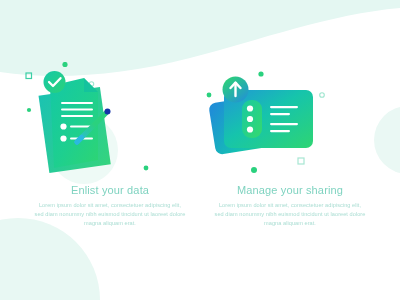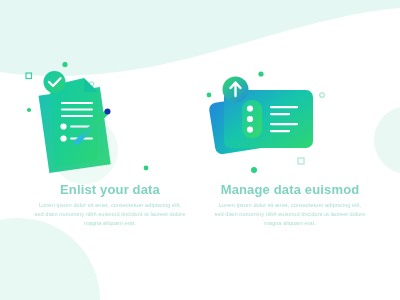--- a/index.html
+++ b/index.html
@@ -57,22 +57,22 @@
   }
 
   .card-text {
     position: absolute;
     left: 0;
     top: 185px;
     width: 180px;
     text-align: center;
   }
   .card-title {
-    font-size: 13px;
-    font-weight: bold;
+    font-size: 11px;
+    font-weight: normal;
     letter-spacing: 0.15px;
     color: #7fd3c0;
     margin: 0 0 6px 0;
     line-height: 10px;
   }
   .card-body {
     font-size: 5.6px;
     line-height: 9.2px;
     color: #a9ddd2;
     margin: 0 auto;
@@ -238,19 +238,19 @@
         </g>
 
         <g>
           <circle cx="35.5" cy="27.5" r="13" fill="url(#g2badge)"></circle>
           <path d="M35.5,34 L35.5,21" stroke="#ffffff" stroke-width="2.4" stroke-linecap="round"></path>
           <path d="M30.5,26 L35.5,20.6 L40.5,26" fill="none" stroke="#ffffff" stroke-width="2.4" stroke-linecap="round" stroke-linejoin="round"></path>
         </g>
       </svg>
 
       <div class="card-text">
-        <div class="card-title">Manage data euismod</div>
+        <div class="card-title">Manage your sharing</div>
         <div class="card-body">Lorem ipsum dolor sit amet, consectetuer adipiscing elit, sed diam nonummy nibh euismod tincidunt ut laoreet dolore magna aliquam erat.</div>
       </div>
     </div>
 
   </div>
 </div>
 
 </body></html>

